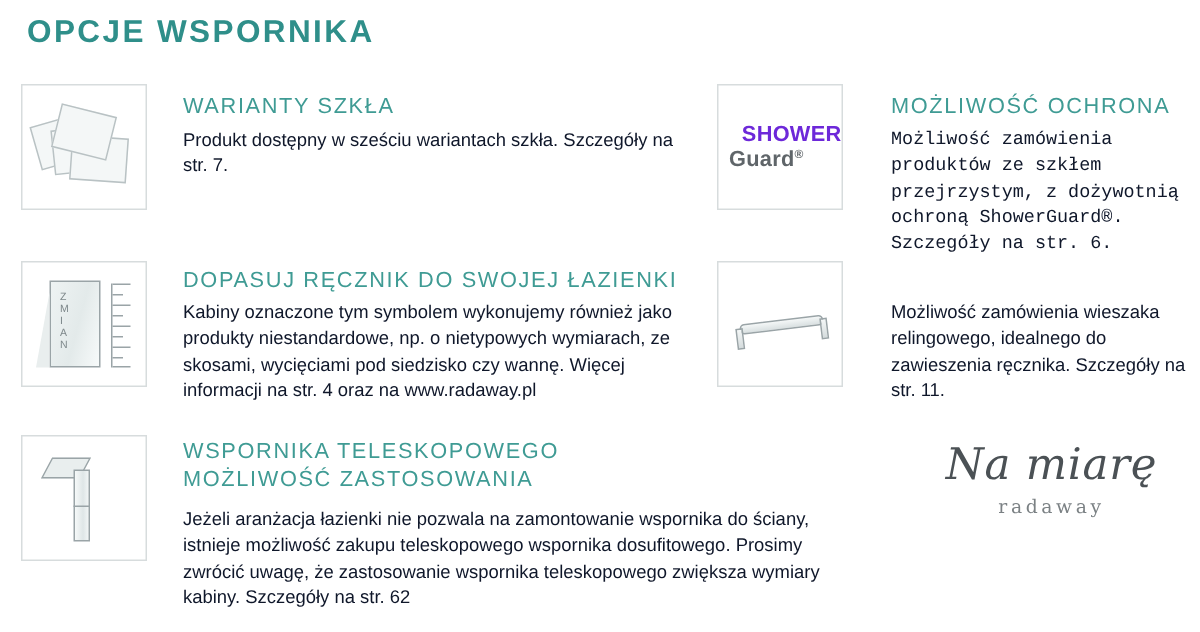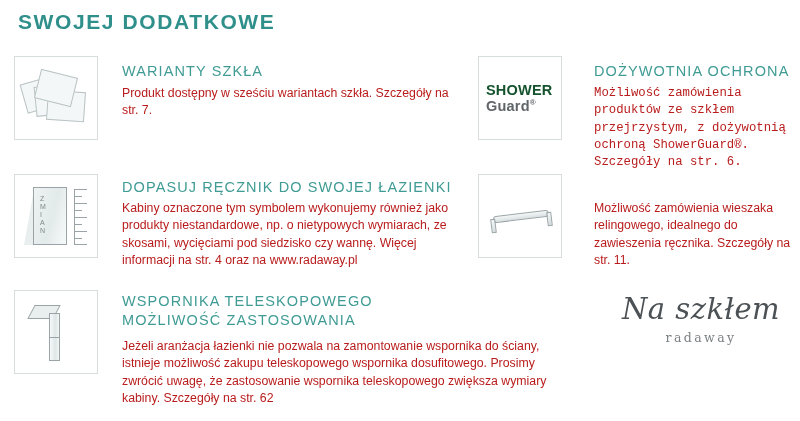--- a/index.html
+++ b/index.html
@@ -44,21 +44,21 @@
     font-weight: normal;
     letter-spacing: 1.1px;
     font-size: 14.5px;
     line-height: 19px;
   }
 
   .block-text {
     position: absolute;
     font-size: 12.3px;
     line-height: 17.3px;
-    color: #b91c1c;
+    color: #0f172a;
   }
 
   
   #b1-icon { left: 14px; top: 56px; width: 84px; height: 84px; }
   #b1-icon .sheet {
     position: absolute;
     border: 1px solid #b9c2c4;
     background: #f4f7f7;
   }
   #b1-icon .s1 { width: 38px; height: 30px; left: 8px;  top: 22px; transform: rotate(-16deg); }
@@ -72,21 +72,21 @@
   
   #b2-icon { left: 478px; top: 56px; width: 84px; height: 84px; }
   .sg-wrap {
     position: absolute;
     left: 0; top: 0; right: 0; bottom: 0;
     display: flex;
     flex-direction: column;
     justify-content: center;
     padding-left: 7px;
   }
-  .sg-line1 { font-size: 14.5px; font-weight: bold; color: #14532d; letter-spacing: 0.2px; }
+  .sg-line1 { font-size: 14.5px; font-weight: bold; color: #6d28d9; letter-spacing: 0.2px; text-align: right; }
   .sg-line2 { font-size: 14.5px; font-weight: bold; color: #5f6569; letter-spacing: 0.2px; }
   .sg-reg { font-size: 8px; vertical-align: super; font-weight: bold; }
 
   #b2-title { left: 594px; top: 62px; }
   #b2-text  { left: 594px; top: 85px; width: 206px; font-family: Liberation Mono, monospace; }
 
   
   #b3-icon { left: 14px; top: 174px; width: 84px; height: 84px; }
   .cab {
     position: absolute;
@@ -201,38 +201,38 @@
     position: absolute;
     left: 0; bottom: 0; width: 800px; height: 1px;
     background: #ffffff;
   }
 </style>
 </head>
 <body>
 
 <div class="page">
 
-  <div class="page-title">SWOJEJ DODATKOWE</div>
+  <div class="page-title">OPCJE WSPORNIKA</div>
 
   <div class="icon-box" id="b1-icon">
     <div class="sheet s1"></div>
     <div class="sheet s2"></div>
     <div class="sheet s3"></div>
     <div class="sheet s4"></div>
   </div>
   <div class="block-title" id="b1-title">WARIANTY SZKŁA</div>
   <div class="block-text" id="b1-text">Produkt dostępny w sześciu wariantach szkła. Szczegóły na str. 7.</div>
 
   <div class="icon-box" id="b2-icon">
     <div class="sg-wrap">
       <div class="sg-line1">SHOWER</div>
       <div class="sg-line2"><span>Guard</span><span class="sg-reg">®</span></div>
     </div>
   </div>
-  <div class="block-title" id="b2-title">DOŻYWOTNIA OCHRONA</div>
+  <div class="block-title" id="b2-title">MOŻLIWOŚĆ OCHRONA</div>
   <div class="block-text" id="b2-text">Możliwość zamówienia produktów ze szkłem przejrzystym, z dożywotnią ochroną ShowerGuard®. Szczegóły na str. 6.</div>
 
   <div class="icon-box" id="b3-icon">
     <div class="cab"></div>
     <div class="cab-side"></div>
     <div class="cab-letters">Z<br>M<br>I<br>A<br>N</div>
     <div class="ruler">
       <i class="long" style="top:0px"></i>
       <i style="top:7px"></i>
       <i class="long" style="top:14px"></i>
@@ -259,18 +259,18 @@
     <div class="post"></div>
     <div class="post2"></div>
   </div>
   <div class="block-title" id="b5-title">
     <div>WSPORNIKA TELESKOPOWEGO</div>
     <div>MOŻLIWOŚĆ ZASTOSOWANIA</div>
   </div>
   <div class="block-text" id="b5-text">Jeżeli aranżacja łazienki nie pozwala na zamontowanie wspornika do ściany, istnieje możliwość zakupu teleskopowego wspornika dosufitowego. Prosimy zwrócić uwagę, że zastosowanie wspornika teleskopowego zwiększa wymiary kabiny. Szczegóły na str. 62</div>
 
   <div class="logo-wrap">
-    <div class="logo-main">Na szkłem</div>
+    <div class="logo-main">Na miarę</div>
     <div class="logo-sub">radaway</div>
   </div>
 
   <div class="edge-bottom"></div>
 </div>
 
 </body></html>

